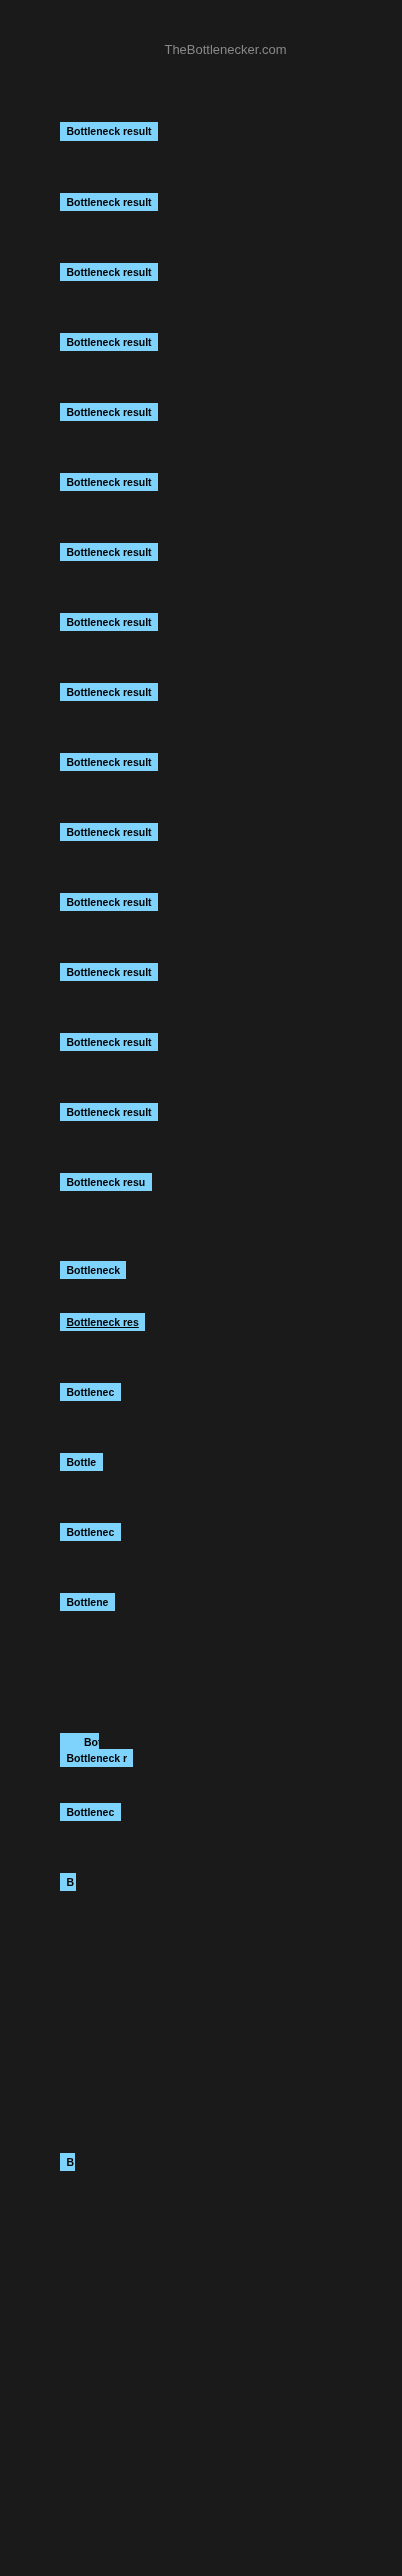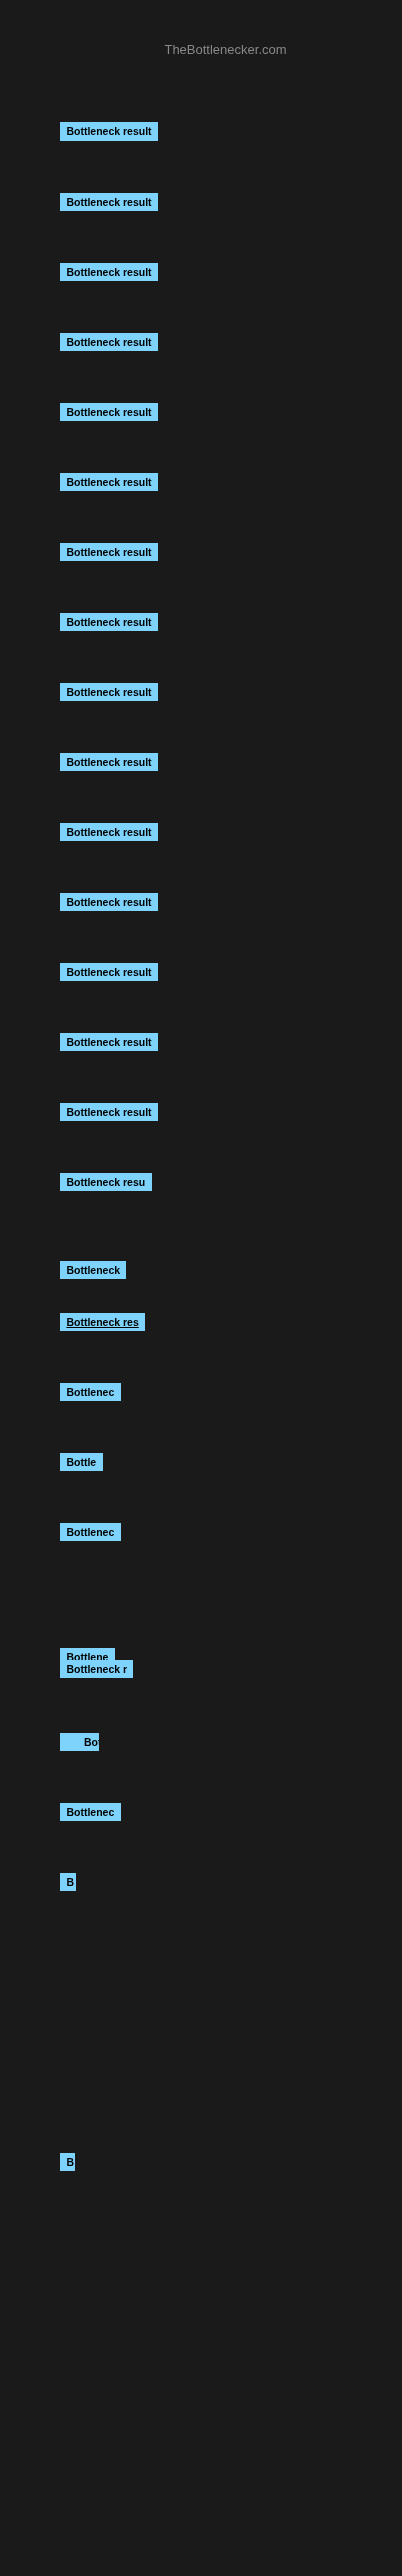--- a/index.html
+++ b/index.html
@@ -60,20 +60,20 @@
     <div class="bottleneck-item" style="top: 793px;"><span class="bottleneck-badge" style="max-width: 105px;">Bottleneck result</span></div>
     <div class="bottleneck-item" style="top: 863px;"><span class="bottleneck-badge" style="max-width: 105px;">Bottleneck result</span></div>
     <div class="bottleneck-item" style="top: 933px;"><span class="bottleneck-badge" style="max-width: 105px;">Bottleneck result</span></div>
     <div class="bottleneck-item" style="top: 1003px;"><span class="bottleneck-badge" style="max-width: 105px;">Bottleneck result</span></div>
     <div class="bottleneck-item" style="top: 1073px;"><span class="bottleneck-badge" style="max-width: 95px;">Bottleneck resu</span></div>
     <div class="bottleneck-item" style="top: 1161px;"><span class="bottleneck-badge" style="max-width: 71px;">Bottleneck</span></div>
     <div class="bottleneck-item" style="top: 1213px;"><span class="bottleneck-badge" style="max-width: 89px; text-decoration: underline;">Bottleneck res</span></div>
     <div class="bottleneck-item" style="top: 1283px;"><span class="bottleneck-badge" style="max-width: 66px;">Bottlenec</span></div>
     <div class="bottleneck-item" style="top: 1353px;"><span class="bottleneck-badge" style="max-width: 45px;">Bottle</span></div>
     <div class="bottleneck-item" style="top: 1423px;"><span class="bottleneck-badge" style="max-width: 66px;">Bottlenec</span></div>
-    <div class="bottleneck-item" style="top: 1548px;"><span class="bottleneck-badge" style="max-width: 58px;">Bottlene</span></div>
-    <div class="bottleneck-item" style="top: 1560px;"><span class="bottleneck-badge" style="max-width: 79px;">Bottleneck r</span></div>
+    <div class="bottleneck-item" style="top: 1493px;"><span class="bottleneck-badge" style="max-width: 58px;">Bottlene</span></div>
+    <div class="bottleneck-item" style="top: 1649px;"><span class="bottleneck-badge" style="max-width: 79px;">Bottleneck r</span></div>
     <div class="bottleneck-item" style="top: 1633px;"><span class="bottleneck-badge" style="max-width: 39px; padding-left: 24px;">Bottl</span></div>
     <div class="bottleneck-item" style="top: 1703px;"><span class="bottleneck-badge" style="max-width: 64px;">Bottlenec</span></div>
     <div class="bottleneck-item" style="top: 1773px;"><span class="bottleneck-badge" style="max-width: 16px;">B</span></div>
     <div class="bottleneck-item" style="top: 2053px;"><span class="bottleneck-badge" style="max-width: 14.5px;">B</span></div>
   </div>
 
 
 </body></html>

